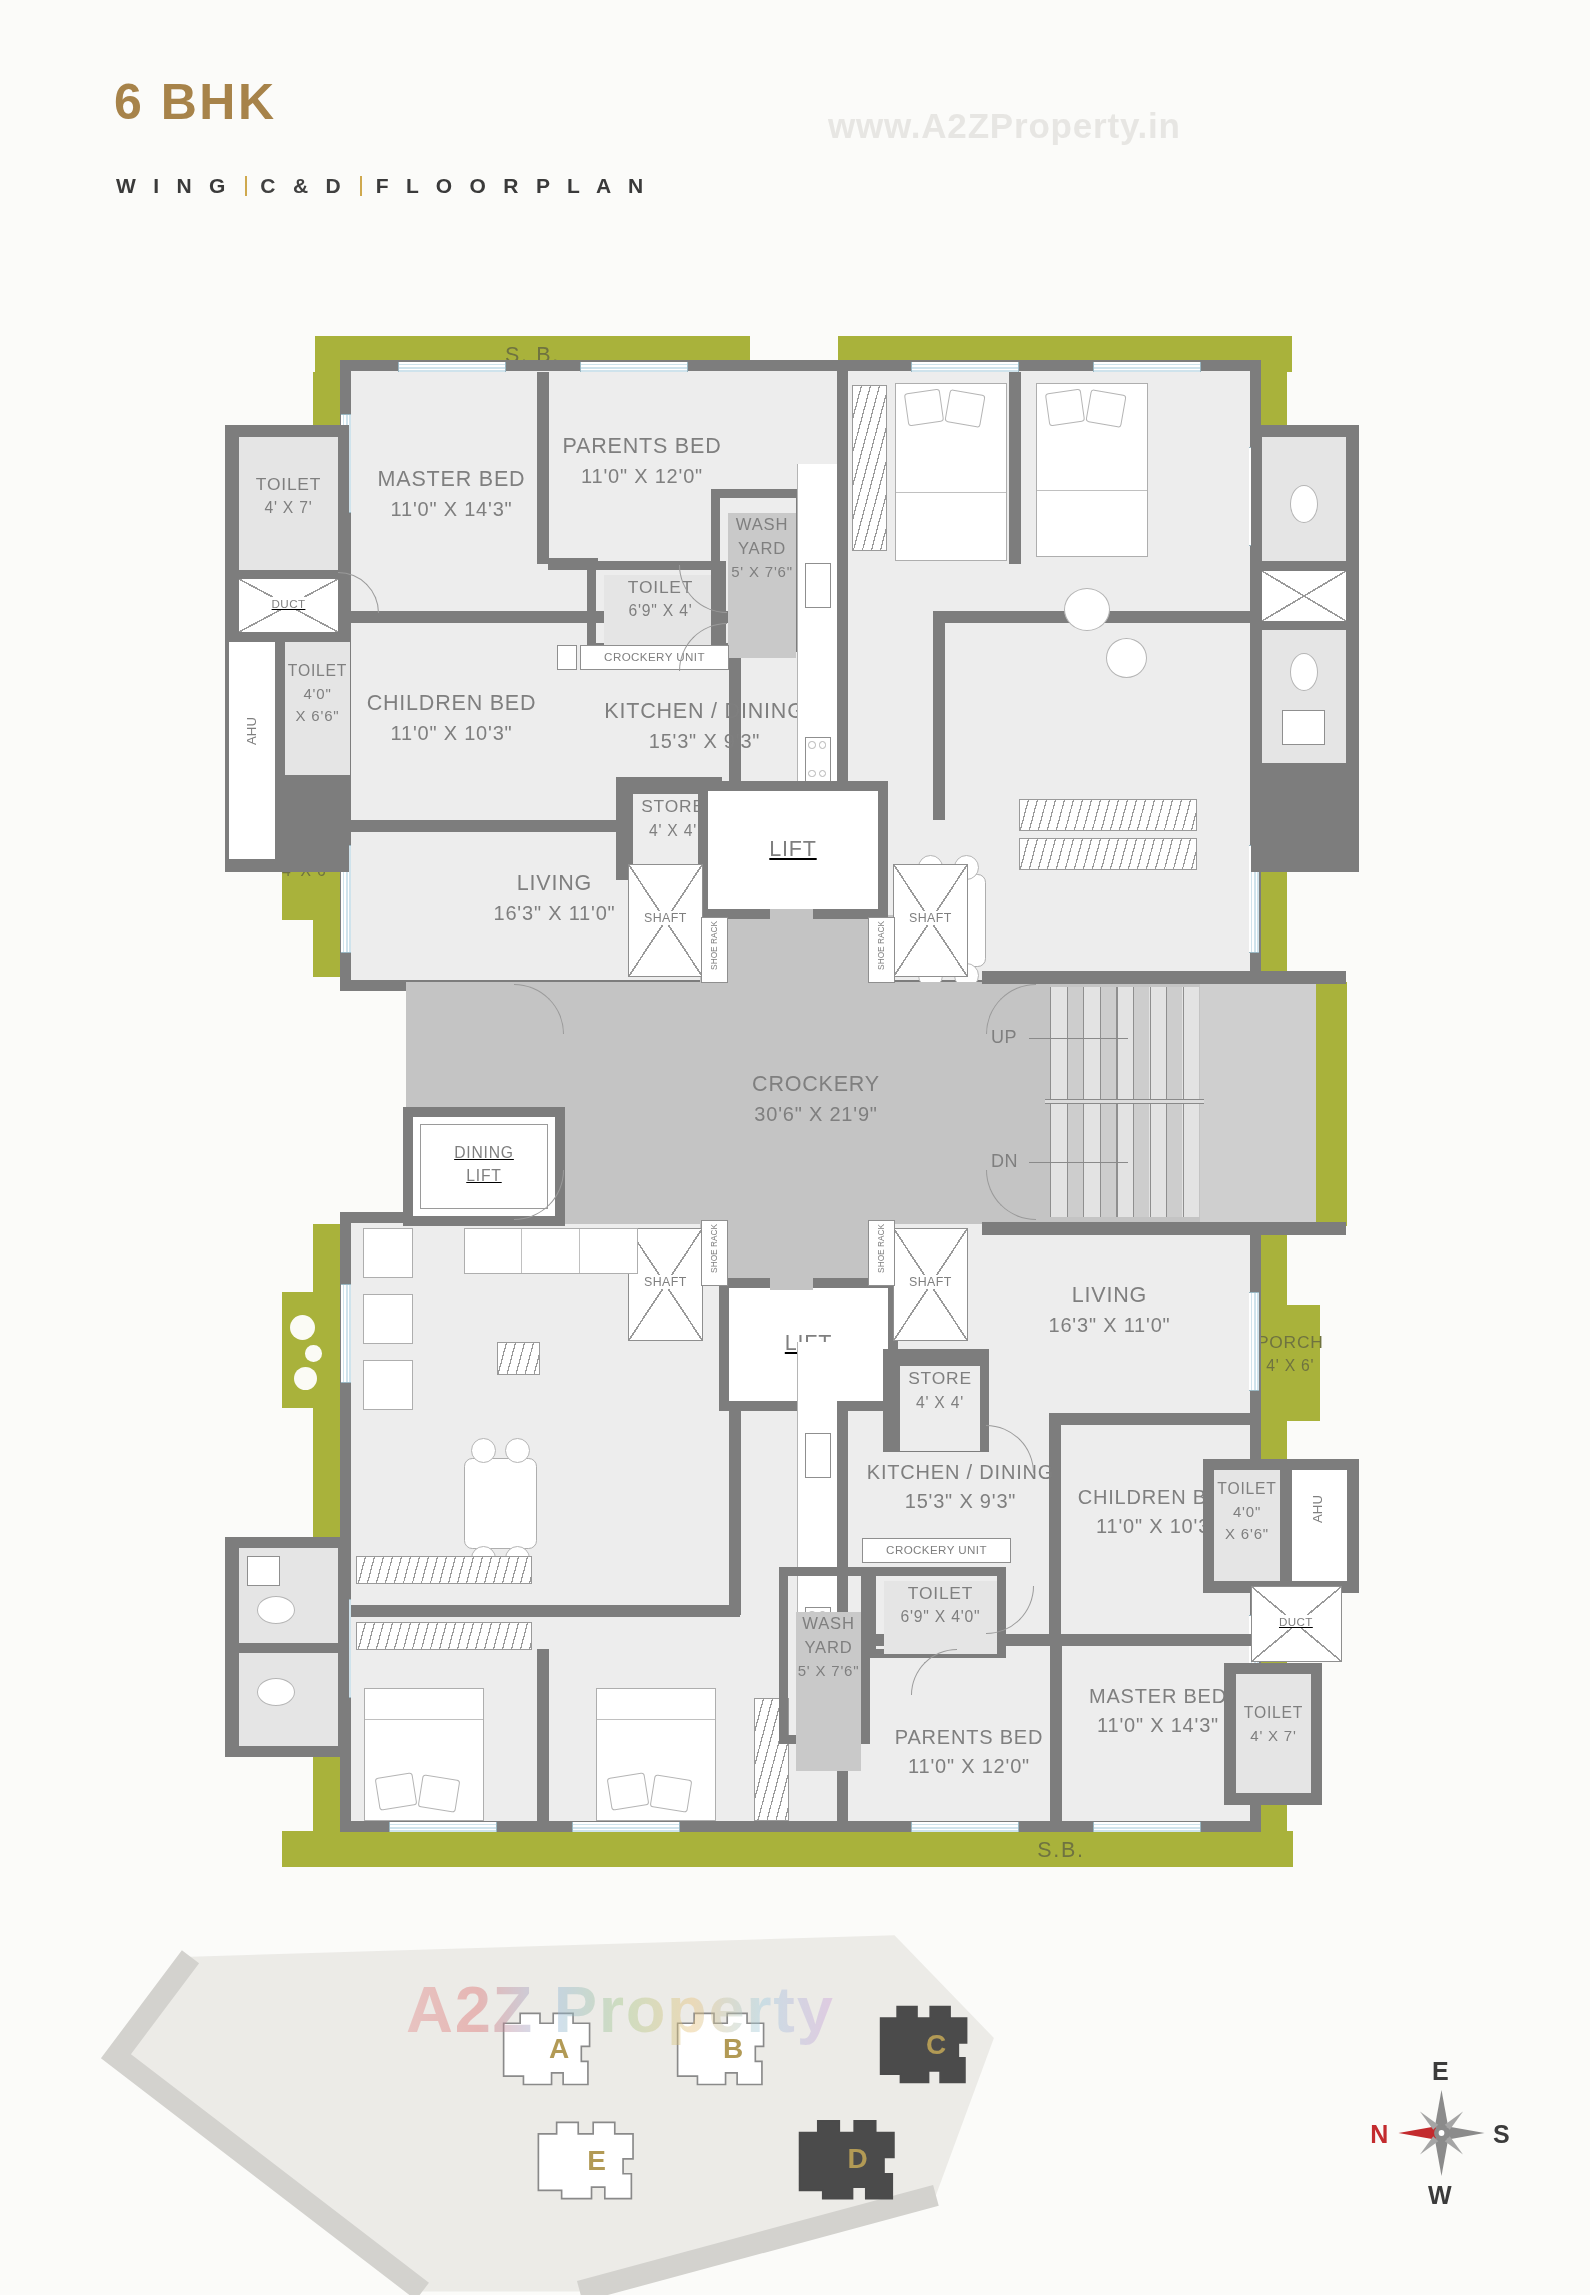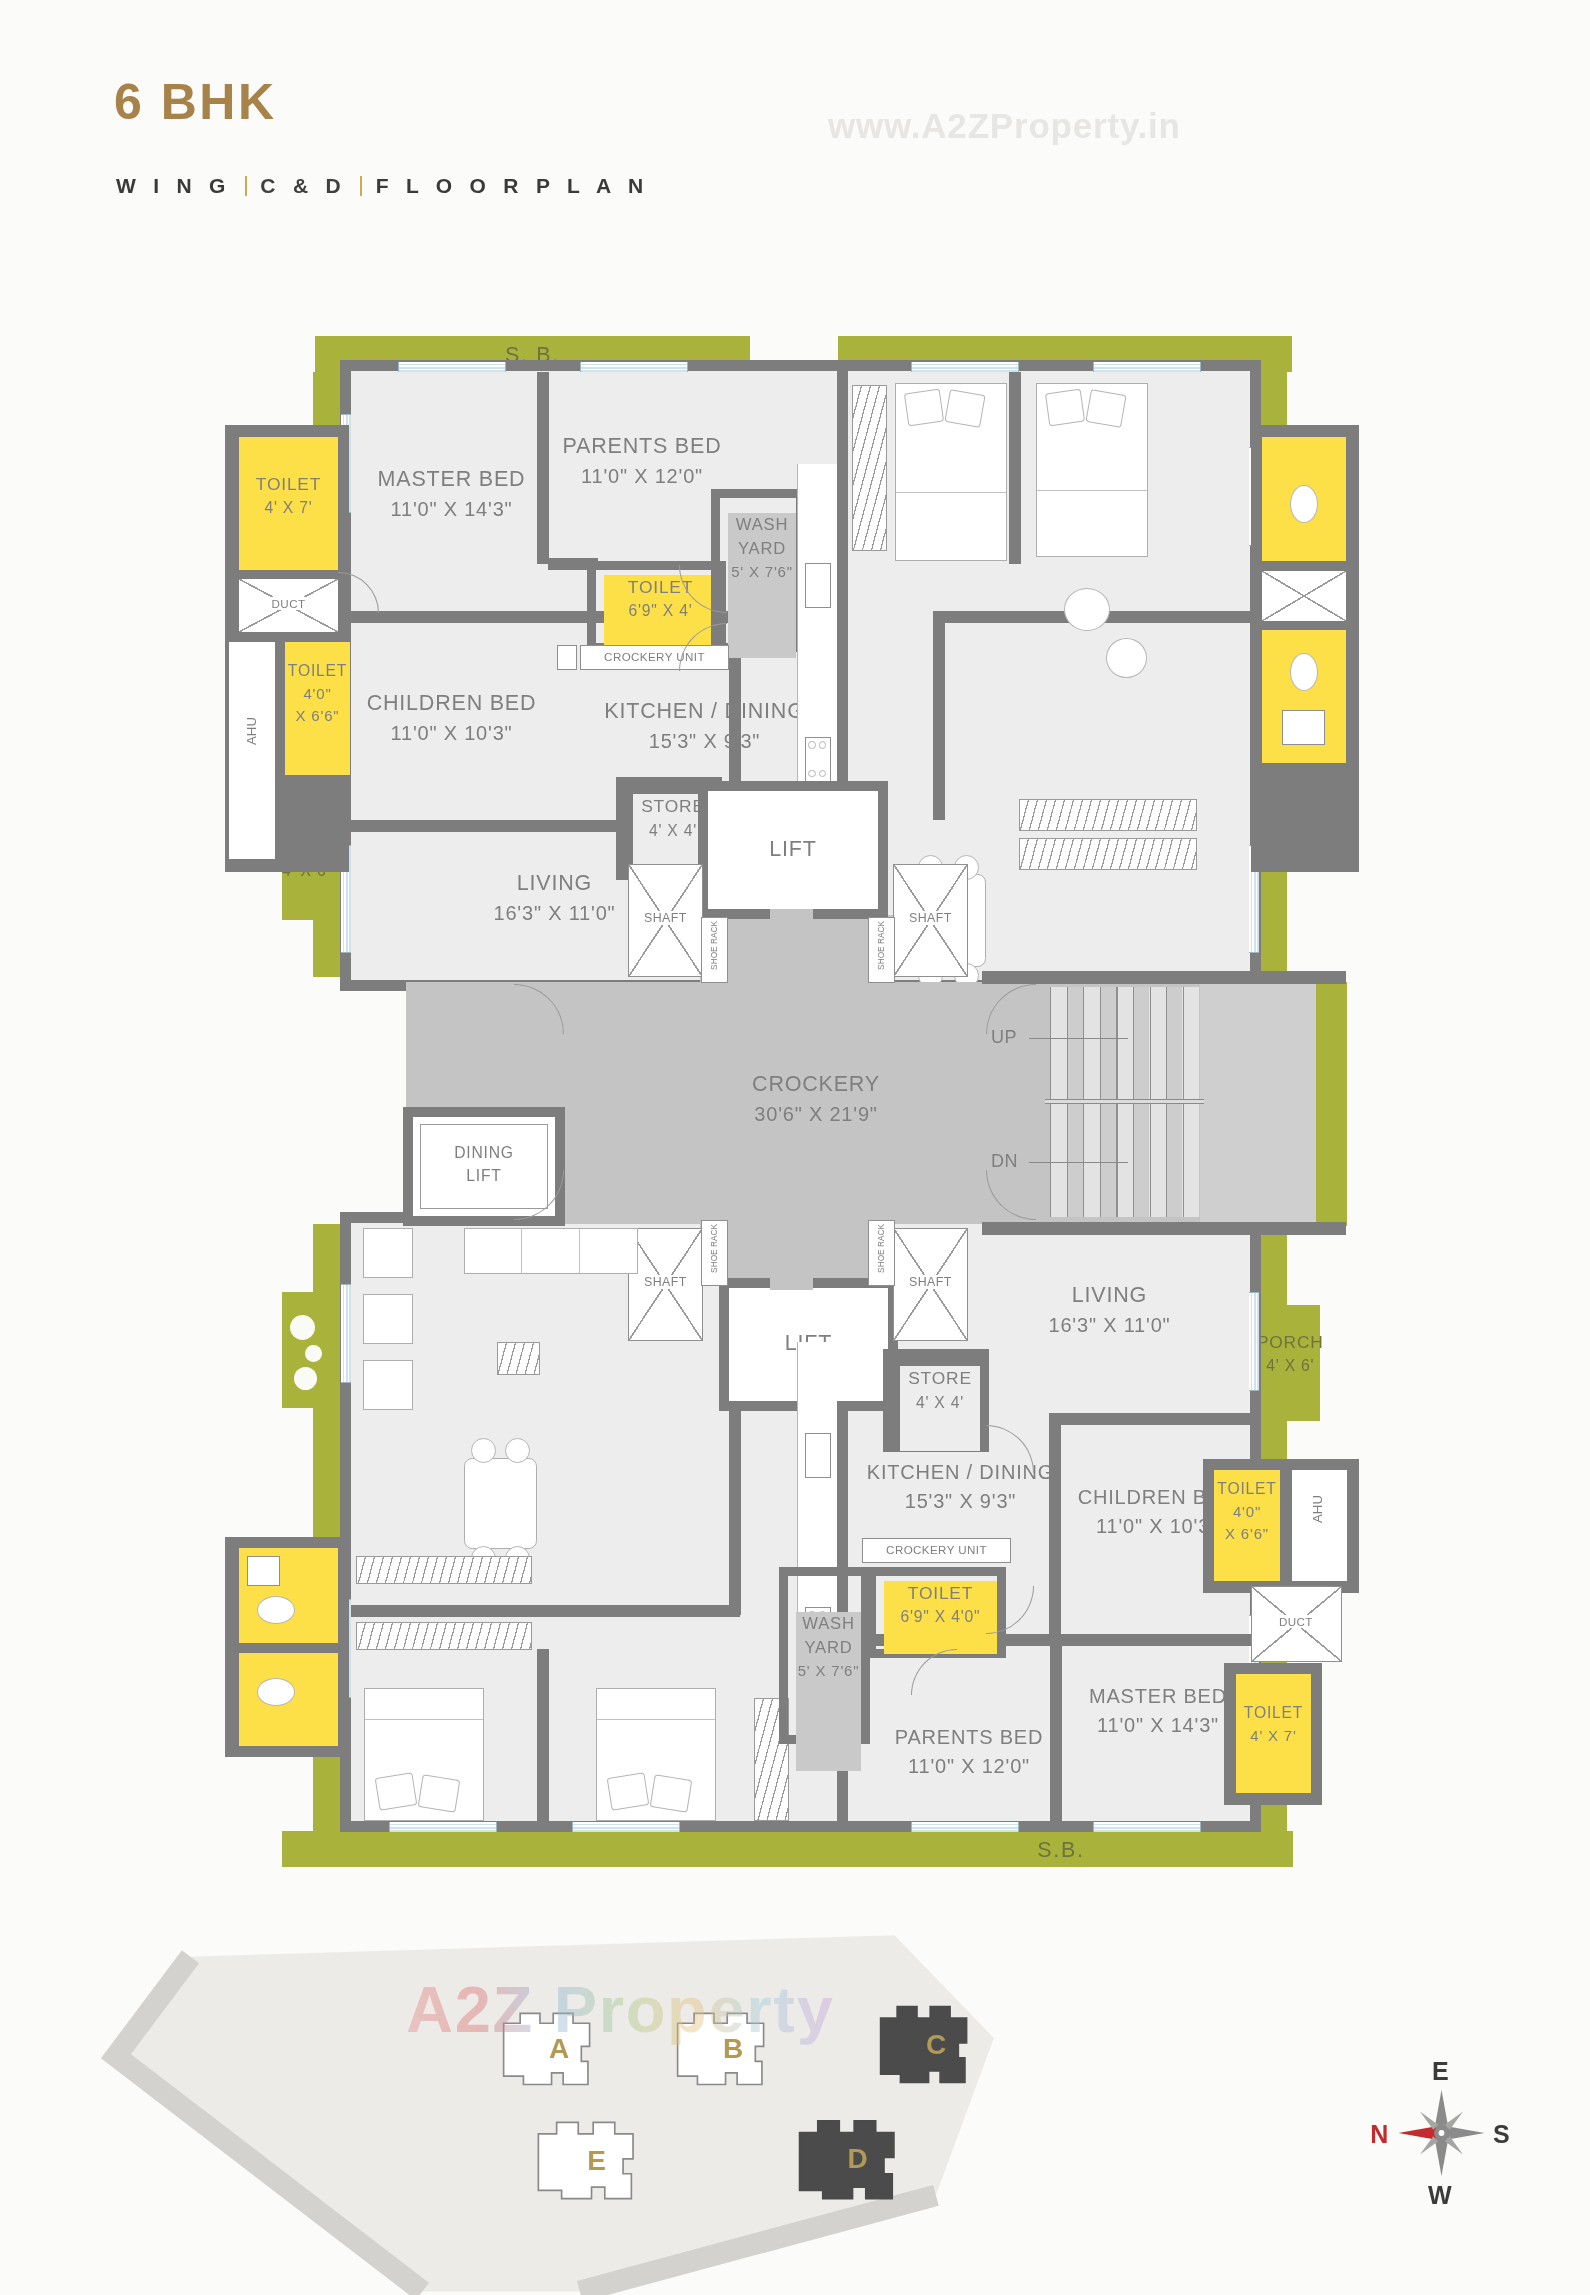--- a/index.html
+++ b/index.html
@@ -9,24 +9,24 @@
   
   .title{font-size:50px;font-weight:bold;color:#a7834a;letter-spacing:2.5px;}
   .subtitle{font-size:21px;font-weight:bold;color:#3a3a3a;letter-spacing:5.8px;display:flex;align-items:center;}
   .subtitle .dim{color:#404040;}
   .gbar{display:inline-block;width:2.5px;height:20px;background:#cfa94e;margin:0 13.3px;}
   .wm-top{font-size:35px;color:#e7e6e3;font-weight:bold;letter-spacing:0.8px;}
   
   .green{background:#a9b23b;}
   .floor{background:#ededed;border:11.6px solid #7d7d7d;}
   .wall{background:#7d7d7d;}
-  .cell-gray{background:#fde047;}
+  .cell-gray{background:#e5e5e5;}
   .cell-wash{background:#c9c9c9;}
   .corridor{background:#c4c4c4;}
-  .white{background:#ffffff;}
+  .white{background:#ffffff;text-decoration:underline;}
   .cellwall{border:9px solid #7d7d7d;padding-left:8px;}
   .thinbox{border:1.7px solid #8f8f8f;background:#fff;}
   .xbox{background-image:
      linear-gradient(to top right, transparent calc(50% - 0.8px), #9a9a9a calc(50% - 0.8px), #9a9a9a calc(50% + 0.8px), transparent calc(50% + 0.8px)),
      linear-gradient(to bottom right, transparent calc(50% - 0.8px), #9a9a9a calc(50% - 0.8px), #9a9a9a calc(50% + 0.8px), transparent calc(50% + 0.8px));}
   .hatch{background:#fff;border:1.2px solid #9a9a9a;
      background-image:repeating-linear-gradient(105deg, transparent 0 7.5px, #9a9a9a 7.5px 8.7px);}
   .window{background:linear-gradient(#ffffff 0 1.7px,#cfe3ec 1.7px 3.3px,#ffffff 3.3px 5px,#cfe3ec 5px 6.6px,#ffffff 6.6px 8.3px,#cfe3ec 8.3px 10px);border-left:0.8px solid #9ab7c2;border-right:0.8px solid #9ab7c2;}
   .vwindow{background:linear-gradient(90deg,#ffffff 0 1.7px,#cfe3ec 1.7px 3.3px,#ffffff 3.3px 5px,#cfe3ec 5px 6.6px,#ffffff 6.6px 8.3px,#cfe3ec 8.3px 10px);border-top:0.8px solid #9ab7c2;border-bottom:0.8px solid #9ab7c2;}
   

